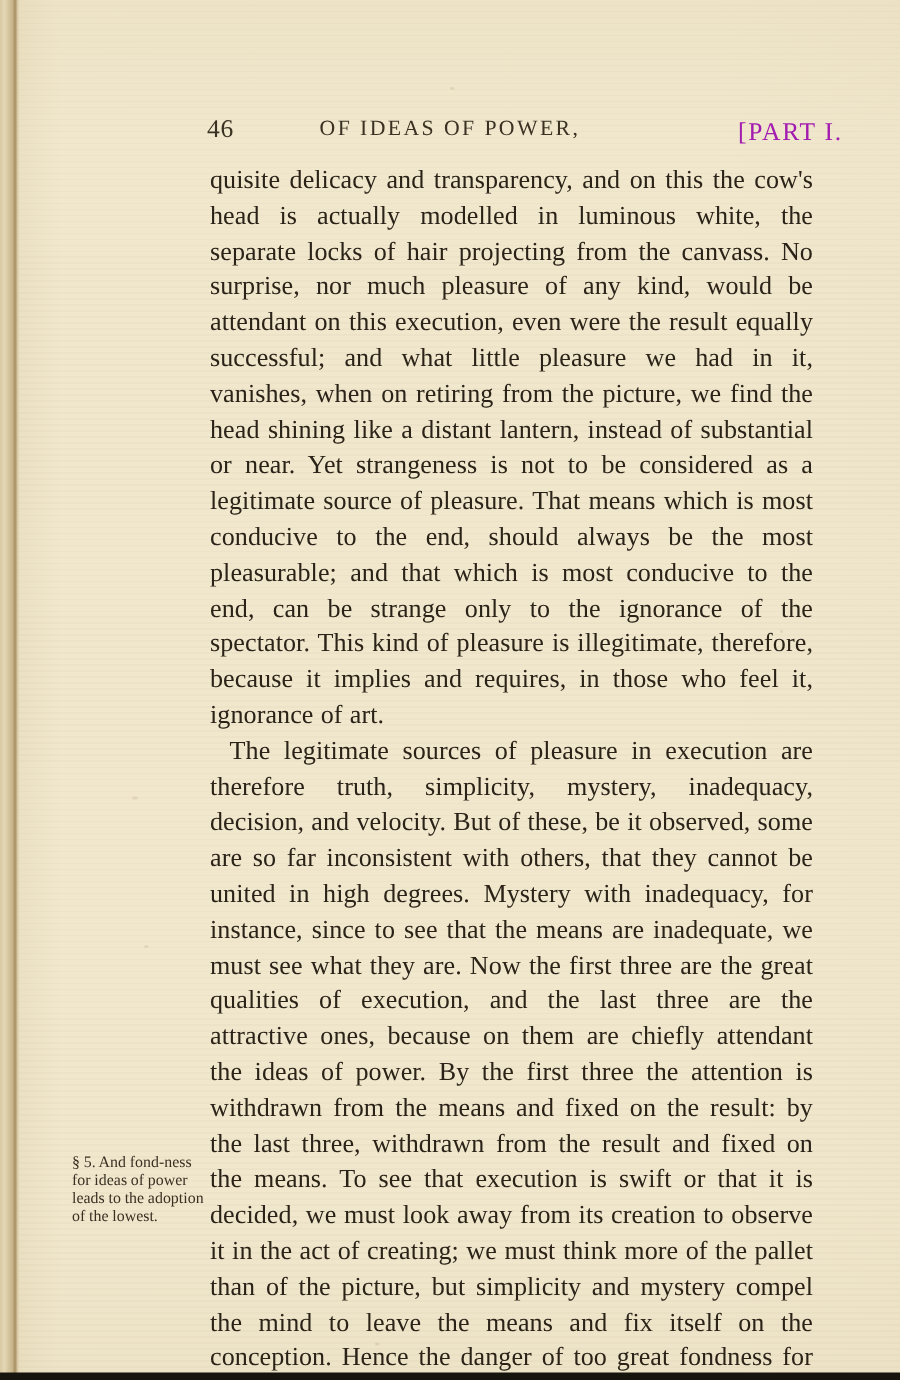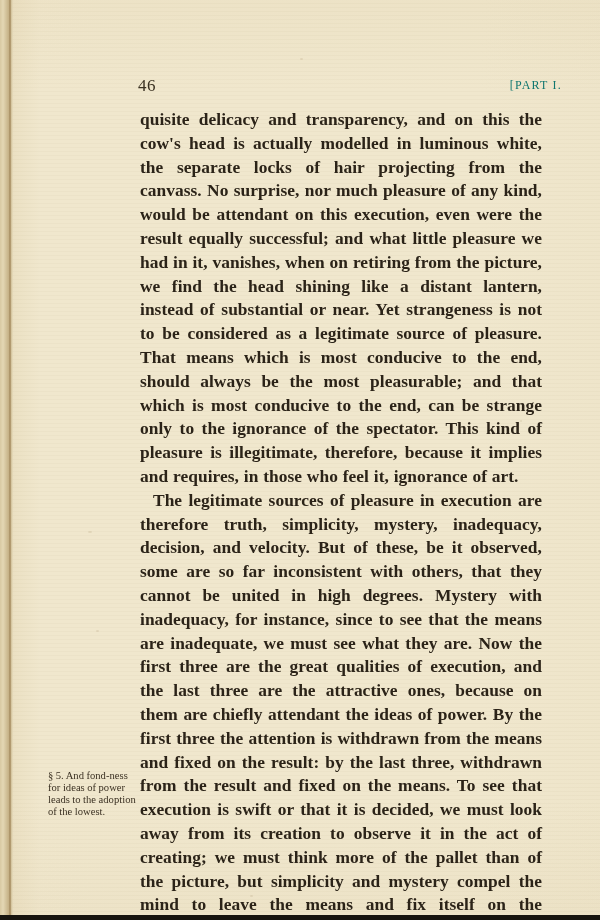--- a/index.html
+++ b/index.html
@@ -100,44 +100,43 @@
     font-size: 14.5px;
     letter-spacing: 1.6px;
     font-variant: small-caps;
     text-transform: uppercase;
     color: #3a3122;
   }
   .part-label {
     position: absolute;
     right: 38px;
     top: 2px;
-    font-size: 12px;
+    font-size: 17px;
     letter-spacing: 1.2px;
     text-transform: uppercase;
-    color: #0f766e;
+    color: #a21caf;
   }
 
   
   .text-column {
     position: absolute;
     left: 140px;
     top: 108px;
     width: 402px;
   }
   p.body {
     margin: 0;
     text-align: justify;
     text-align-last: left;
     font-size: 17.4px;
     line-height: 23.8px;
     letter-spacing: 0.05px;
     word-spacing: 0.4px;
     color: #2b2318;
     text-indent: 0;
-    font-weight: bold;
   }
   p.body.indented {
     text-indent: 13px;
   }
   p.body + p.body {
     margin-top: 0;
   }
 
   
   .side-note {
@@ -175,20 +174,21 @@
 
   <div class="speck" style="left:300px; top:58px; width:3px; height:2px;"></div>
   <div class="speck" style="left:430px; top:185px; width:2px; height:2px;"></div>
   <div class="speck" style="left:96px; top:630px; width:3px; height:2px;"></div>
   <div class="speck" style="left:520px; top:420px; width:2px; height:2px;"></div>
   <div class="speck" style="left:88px; top:531px; width:4px; height:2px;"></div>
   <div class="speck" style="left:250px; top:895px; width:3px; height:2px;"></div>
 
   <div class="running-head">
     <div class="folio">46</div>
+    <div class="head-title">of ideas of power,</div>
     <div class="part-label">[Part I.</div>
   </div>
 
   <div class="side-note note-9">§ 5. And fond-ness for ideas of power leads to the adoption of the lowest.</div>
 
   <div class="text-column">
     <p class="body">quisite delicacy and transparency, and on this the cow's head is actually modelled in luminous white, the separate locks of hair projecting from the canvass. No surprise, nor much pleasure of any kind, would be attendant on this execution, even were the result equally successful; and what little pleasure we had in it, vanishes, when on retiring from the picture, we find the head shining like a distant lantern, instead of substantial or near. Yet strangeness is not to be considered as a legitimate source of pleasure. That means which is most conducive to the end, should always be the most pleasurable; and that which is most conducive to the end, can be strange only to the ignorance of the spectator. This kind of pleasure is illegitimate, therefore, because it implies and requires, in those who feel it, ignorance of art.</p>
     <p class="body indented">The legitimate sources of pleasure in execution are therefore truth, simplicity, mystery, inadequacy, decision, and velocity. But of these, be it observed, some are so far inconsistent with others, that they cannot be united in high degrees. Mystery with inadequacy, for instance, since to see that the means are inadequate, we must see what they are. Now the first three are the great qualities of execution, and the last three are the attractive ones, because on them are chiefly attendant the ideas of power. By the first three the attention is withdrawn from the means and fixed on the result: by the last three, withdrawn from the result and fixed on the means. To see that execution is swift or that it is decided, we must look away from its creation to observe it in the act of creating; we must think more of the pallet than of the picture, but simplicity and mystery compel the mind to leave the means and fix itself on the conception. Hence the danger of too great fondness for those sensations of power which are associated with the three last qualities of execution, for although it is most desirable that these should be present as far as they are consistent with the others, and</p>
   </div>
 

